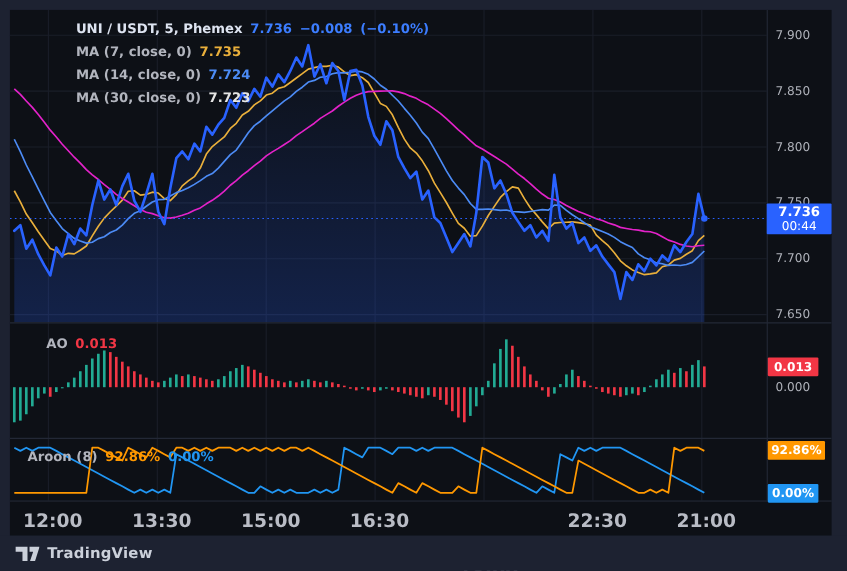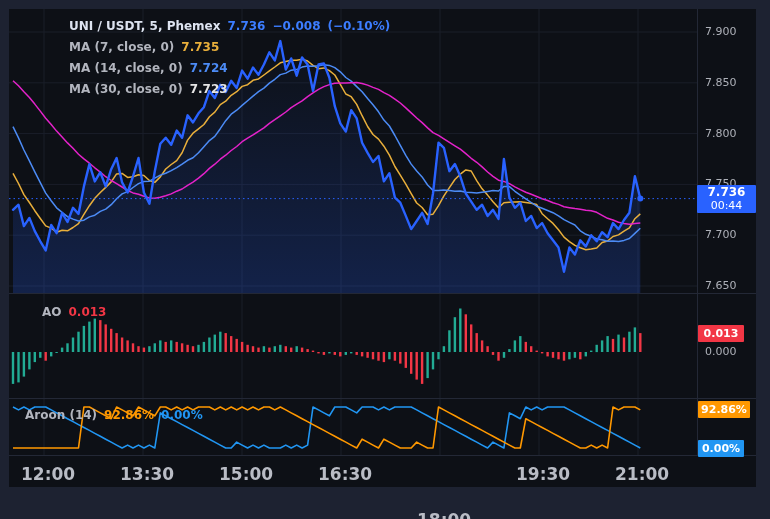--- a/index.html
+++ b/index.html
@@ -226,21 +226,21 @@
       <div class="lg-row">
         <span>MA (30, close, 0)</span><span class="lg-val" style="color: #e5e5e5;">7.723</span>
       </div>
     </div>
 
     <div class="pane-label" style="top:296px">
       <span style="margin-left:17px">AO</span><span style="color: rgb(242, 54, 69);">0.013</span>
     </div>
 
     <div class="pane-label" style="top:399px">
-      <span style="margin-left:0">Aroon (14)</span><span style="color: rgb(255, 152, 0);">92.86%</span><span style="color: rgb(33, 150, 243);">0.00%</span>
+      <span style="margin-left:0">Aroon (8)</span><span style="color: rgb(255, 152, 0);">92.86%</span><span style="color: rgb(33, 150, 243);">0.00%</span>
     </div>
 
     <div class="axis-border" style="left:688px;top:0;width:1px;height:446px"></div>
     <div class="axis-border" style="left:0;top:446px;width:747px;height:1px"></div>
     <div style="position:absolute;left:689px;top:0;width:58px;height:446px;z-index:2"></div>
     <div style="position:absolute;left:0;top:447px;width:688px;height:31px;z-index:2"></div>
 
     <div id="price-labels">
         <div class="plabel" style="top: 16px;">7.900</div>
         <div class="plabel" style="top: 66.8px;">7.850</div>
@@ -248,27 +248,36 @@
         <div class="plabel" style="top: 168.4px;">7.750</div>
         <div class="plabel" style="top: 219.2px;">7.700</div>
         <div class="plabel" style="top: 270px;">7.650</div>
       </div>
     <div id="time-labels">
         <div class="tlabel" style="left: 12px;">12:00</div>
         <div class="tlabel" style="left: 111px;">13:30</div>
         <div class="tlabel" style="left: 210px;">15:00</div>
         <div class="tlabel" style="left: 309px;">16:30</div>
         <div class="tlabel" style="left: 408px; margin-top: 46px;">18:00</div>
-        <div class="tlabel" style="left: 507px;">19:30</div>
+        <div class="tlabel" style="left: 507px;">22:30</div>
         <div class="tlabel" style="left: 606px;">21:00</div>
       </div>
 
     <div class="badge" id="price-badge" style="top: 175.624px; background: rgb(41, 98, 255);">
       <div>7.736</div>
       <div class="cd">00:44</div>
     </div>
     <div class="badge" id="ao-badge" style="top: 315.65px; background: rgb(242, 54, 69);">0.013</div>
     <div id="ao-zero" style="top: 336px;">0.000</div>
     <div class="badge" id="aroon-up-badge" style="top: 392.427px; background: rgb(255, 152, 0);">92.86%</div>
     <div class="badge" id="aroon-dn-badge" style="top: 430.5px; background: rgb(33, 150, 243);">0.00%</div>
   </div>
 
+  <div id="attrib">
+    <a class="logo" style="text-decoration:none;display:flex;align-items:center;cursor:pointer;">
+      <svg width="22" height="15" viewBox="0 0 24 16">
+        <polygon points="0,1 12,1 12,15 7,15 7,6 0,6" fill="#cbd0da"></polygon>
+        <polygon points="14,1 24,1 19.5,15 14.5,15 17.6,6 14,6" fill="#cbd0da"></polygon>
+      </svg>
+      <span class="brand">TradingView</span>
+    </a>
+  </div>
 </div>
 
 </body></html>

